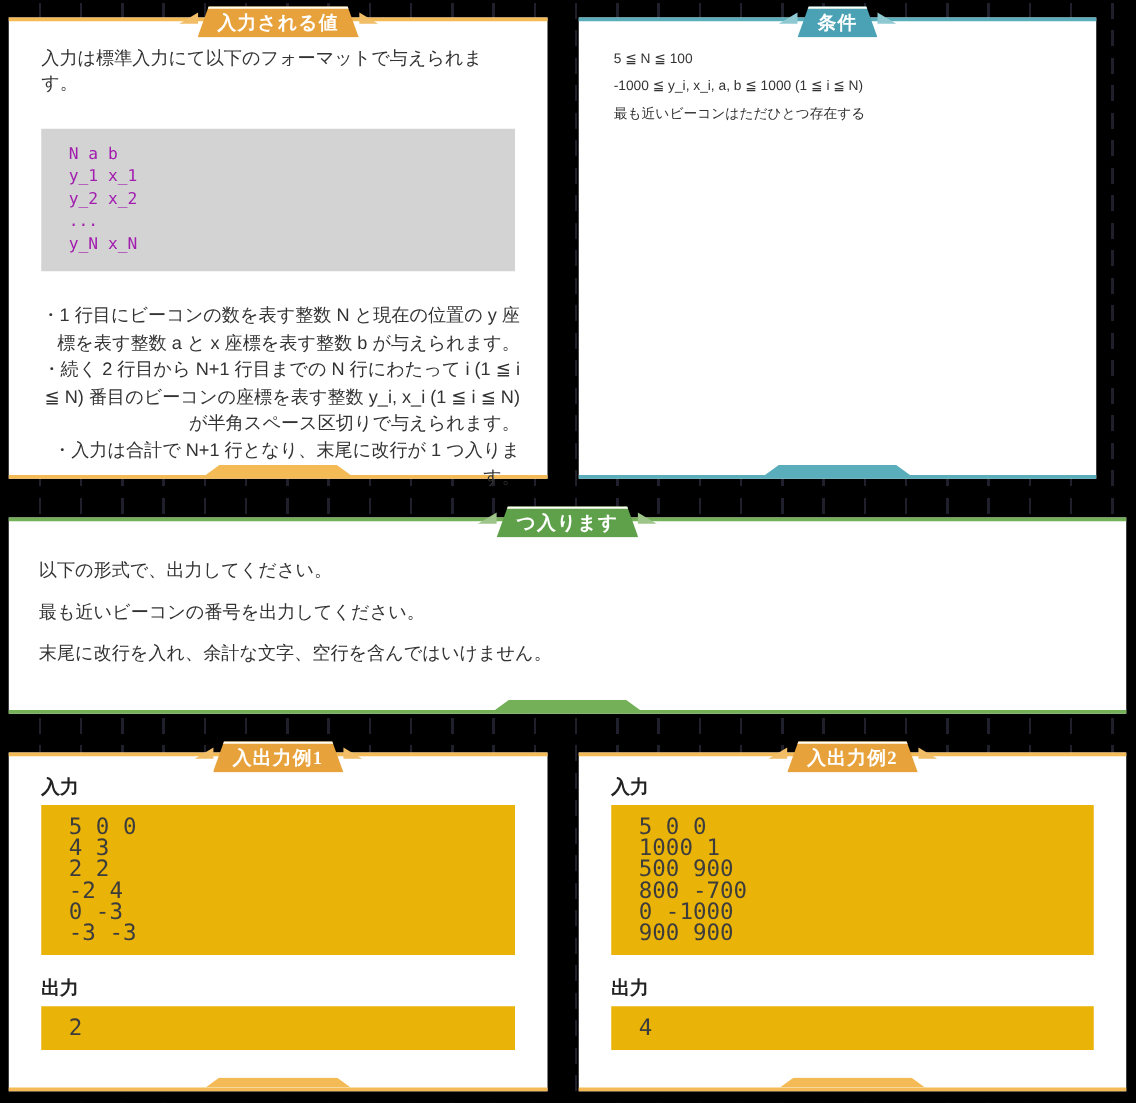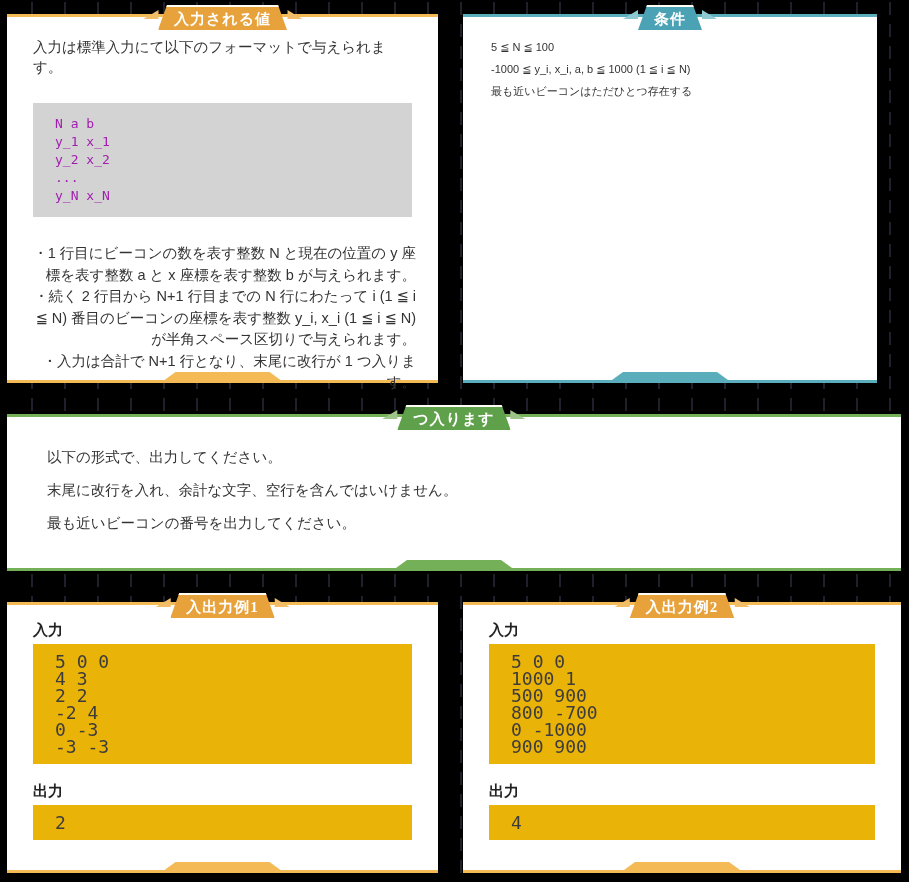--- a/index.html
+++ b/index.html
@@ -47,21 +47,21 @@
 
   .intro{margin:20px 26px 0;font-size:14.5px;line-height:20px;}
   pre.code{
     margin:26px 26px 0;background:#d3d3d3;color:#a21caf;
     font-family:"DejaVu Sans Mono",monospace;font-size:13px;line-height:18px;
     padding:12px 10px 12px 22px;
   }
   .notes{margin:26px 22px 0 24px;font-size:14.5px;line-height:21.5px;text-align:right;}
   .cond-lines{margin:19px 18px 0 28px;font-size:11px;line-height:22px;}
   .exp{padding:30px 0 0 24px;}
-  .exp p{margin:0 16px 13px;font-size:14.5px;line-height:20px;}
+  .exp p{margin:0 0 13px;font-size:14.5px;line-height:20px;}
   .io-label{margin:16px 0 0 26px;font-weight:bold;font-size:15px;color:#222;line-height:18px;}
   .io-label.second{margin-top:18px;}
   pre.io{
     margin:5px 26px 0;background:#eab308;color:#3c3c3c;
     font-family:"DejaVu Sans Mono",monospace;font-size:18px;line-height:17px;
     padding:9px 10px 9px 22px;
   }
 </style>
 </head>
 <body>
@@ -97,22 +97,22 @@
     </div>
     <div class="foot"></div>
   </section>
 
   <section class="panel theme-green" style="left:7px;top:414px;width:894px;height:157px;">
     <div class="ribbon">
       <div class="ribbon-body">つ入ります</div>
     </div>
     <div class="exp">
       <p>以下の形式で、出力してください。</p>
+      <p>最も近いビーコンの番号を出力してください。</p>
       <p>末尾に改行を入れ、余計な文字、空行を含んではいけません。</p>
-      <p>最も近いビーコンの番号を出力してください。</p>
     </div>
     <div class="foot"></div>
   </section>
 
   <section class="panel theme-orange" style="left:7px;top:602px;width:431px;height:271px;">
     <div class="ribbon">
       <div class="ribbon-body">入出力例1</div>
     </div>
     <div class="io-label">入力</div>
     <pre class="io">5 0 0

